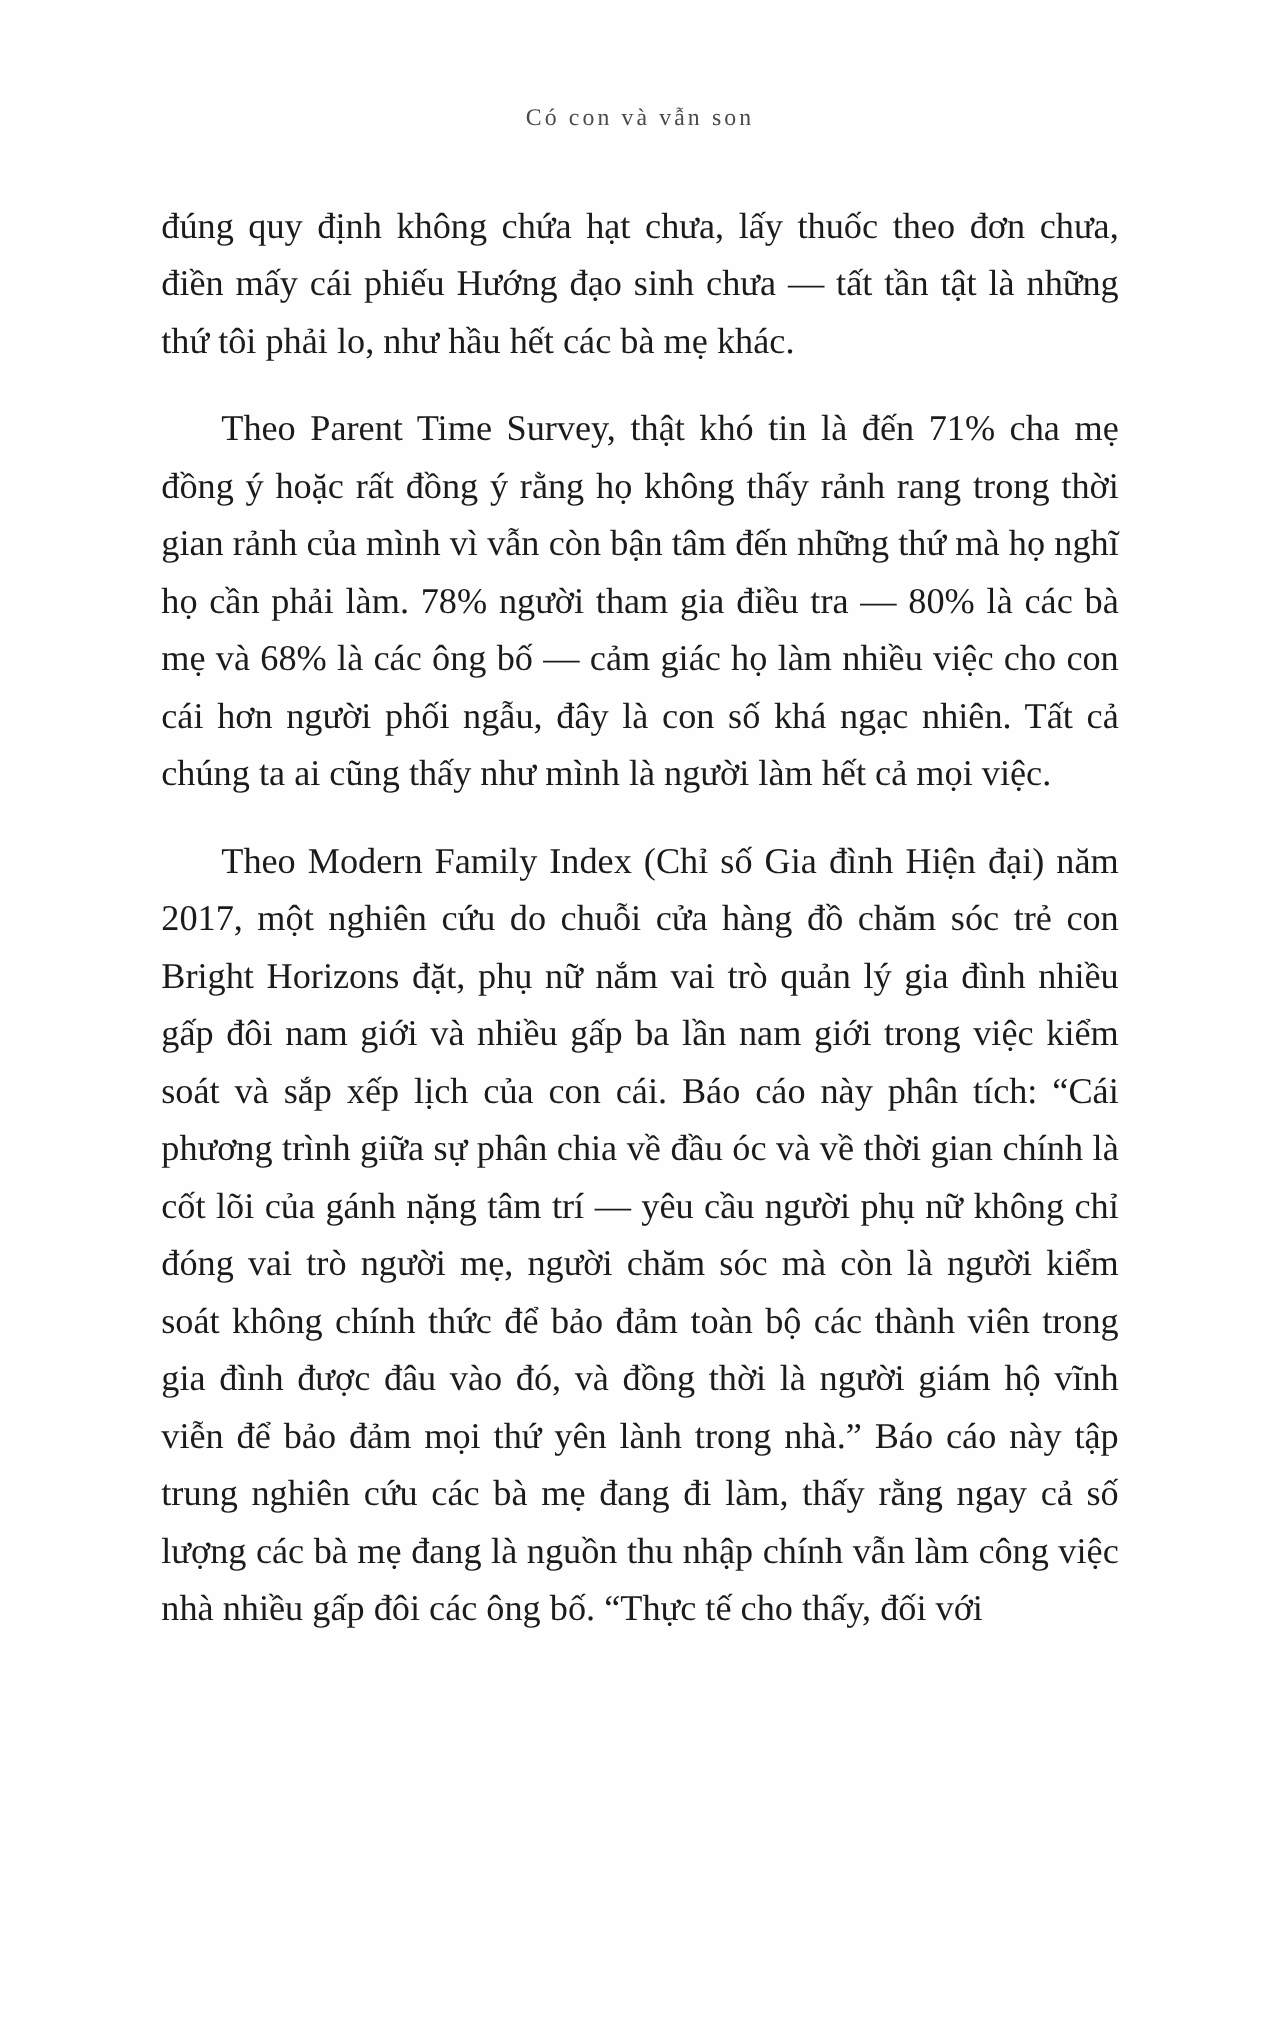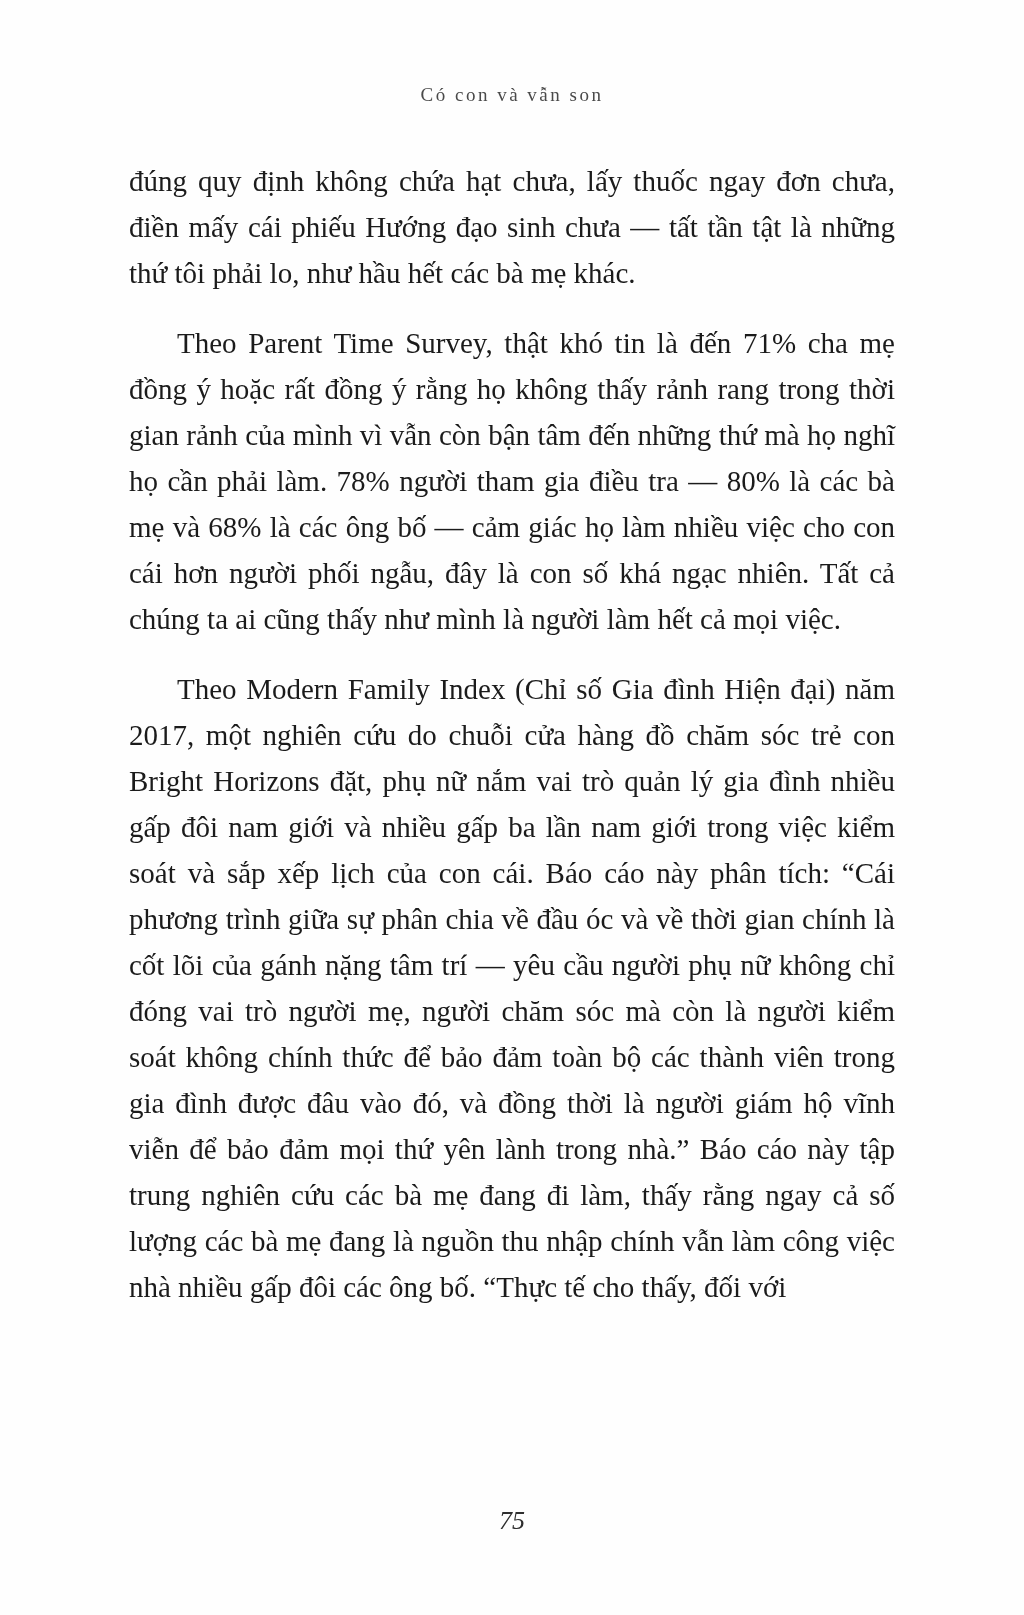--- a/index.html
+++ b/index.html
@@ -58,20 +58,19 @@
   }
 </style>
 </head>
 <body>
 
 <div class="book-page">
 
   <div class="running-header">Có con và vẫn son</div>
 
   <div class="body-text">
-    <p>đúng quy định không chứa hạt chưa, lấy thuốc ngay đơn chưa, điền mấy cái phiếu Hướng đạo sinh chưa — tất tần tật là những thứ tôi phải lo, như hầu hết các bà mẹ khác.</p>
+    <p>đúng quy định không chứa hạt chưa, lấy thuốc theo đơn chưa, điền mấy cái phiếu Hướng đạo sinh chưa — tất tần tật là những thứ tôi phải lo, như hầu hết các bà mẹ khác.</p>
     <p class="indented">Theo Parent Time Survey, thật khó tin là đến 71% cha mẹ đồng ý hoặc rất đồng ý rằng họ không thấy rảnh rang trong thời gian rảnh của mình vì vẫn còn bận tâm đến những thứ mà họ nghĩ họ cần phải làm. 78% người tham gia điều tra — 80% là các bà mẹ và 68% là các ông bố — cảm giác họ làm nhiều việc cho con cái hơn người phối ngẫu, đây là con số khá ngạc nhiên. Tất cả chúng ta ai cũng thấy như mình là người làm hết cả mọi việc.</p>
     <p class="indented">Theo Modern Family Index (Chỉ số Gia đình Hiện đại) năm 2017, một nghiên cứu do chuỗi cửa hàng đồ chăm sóc trẻ con Bright Horizons đặt, phụ nữ nắm vai trò quản lý gia đình nhiều gấp đôi nam giới và nhiều gấp ba lần nam giới trong việc kiểm soát và sắp xếp lịch của con cái. Báo cáo này phân tích: “Cái phương trình giữa sự phân chia về đầu óc và về thời gian chính là cốt lõi của gánh nặng tâm trí — yêu cầu người phụ nữ không chỉ đóng vai trò người mẹ, người chăm sóc mà còn là người kiểm soát không chính thức để bảo đảm toàn bộ các thành viên trong gia đình được đâu vào đó, và đồng thời là người giám hộ vĩnh viễn để bảo đảm mọi thứ yên lành trong nhà.” Báo cáo này tập trung nghiên cứu các bà mẹ đang đi làm, thấy rằng ngay cả số lượng các bà mẹ đang là nguồn thu nhập chính vẫn làm công việc nhà nhiều gấp đôi các ông bố. “Thực tế cho thấy, đối với</p>
   </div>
 
-  <div class="page-number">75</div>
 
 </div>
 
 </body></html>

